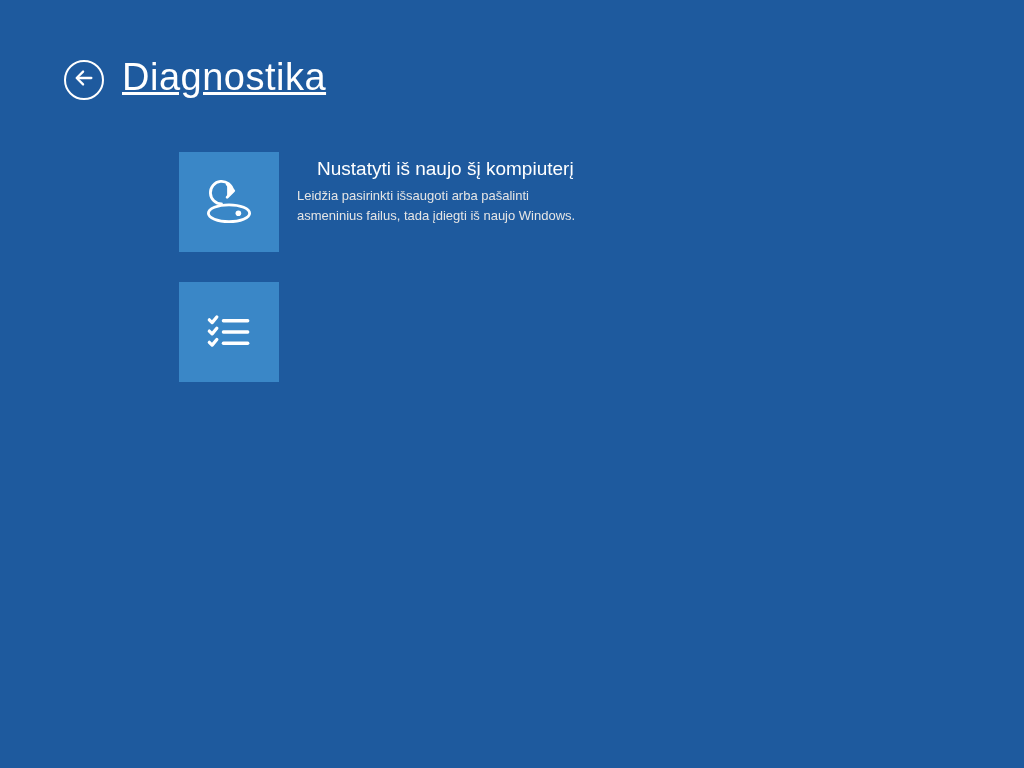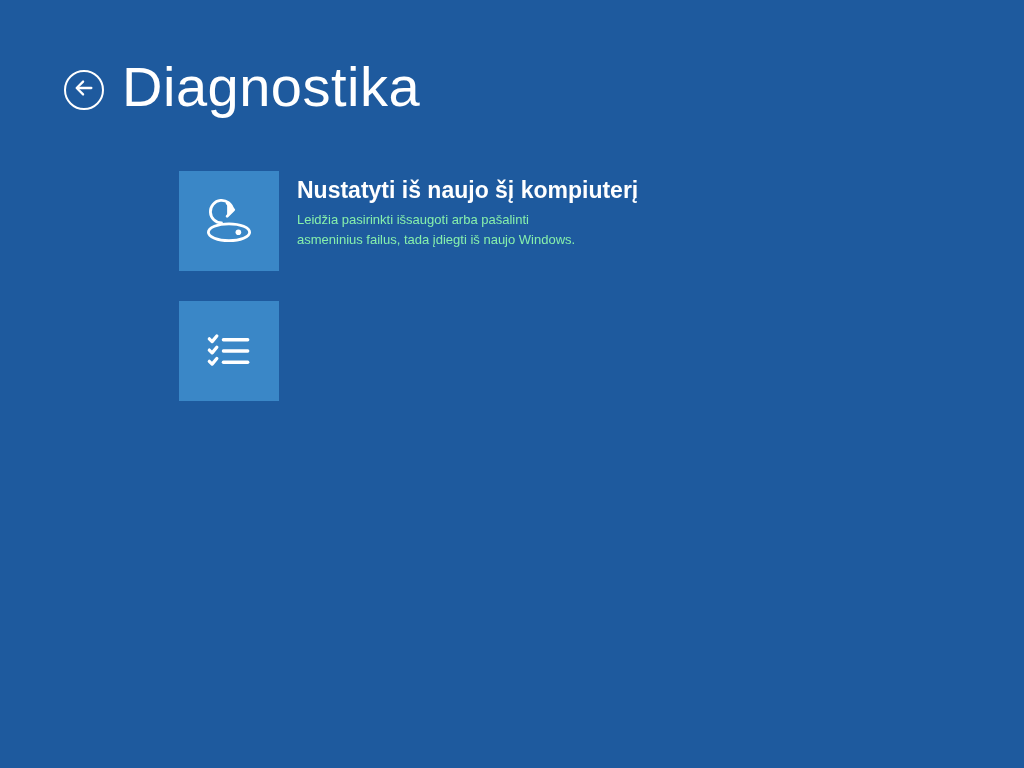--- a/index.html
+++ b/index.html
@@ -34,23 +34,24 @@
       cursor: pointer;
       margin-left: -58px;
       margin-right: 18px;
       margin-top: 6px;
     }
     .back-button svg {
       width: 22px;
       height: 22px;
     }
     .page-title {
-      font-size: 56px;
+      font-size: 38px;
       font-weight: 300;
       letter-spacing: 0.5px;
+      text-decoration: underline;
     }
     .option-tile {
       display: flex;
       align-items: flex-start;
       margin-bottom: 30px;
       cursor: pointer;
       margin-left: 57px;
     }
     .tile-icon {
       width: 100px;
@@ -63,29 +64,30 @@
     }
     .tile-icon svg {
       width: 60px;
       height: 60px;
     }
     .tile-content {
       padding-left: 18px;
       padding-top: 6px;
     }
     .tile-title {
-      font-size: 23px;
-      font-weight: 700;
+      font-size: 19px;
+      font-weight: 400;
       margin-bottom: 6px;
+      margin-left: 20px;
     }
     .tile-desc {
       font-size: 13px;
       font-weight: 300;
       line-height: 1.5;
-      color: #86efac;
+      color: #e5e5e5;
       max-width: 300px;
     }
   </style>
 </head>
 <body>
 
 <div class="container">
   <div class="header">
     <div class="back-button">
       <span>

